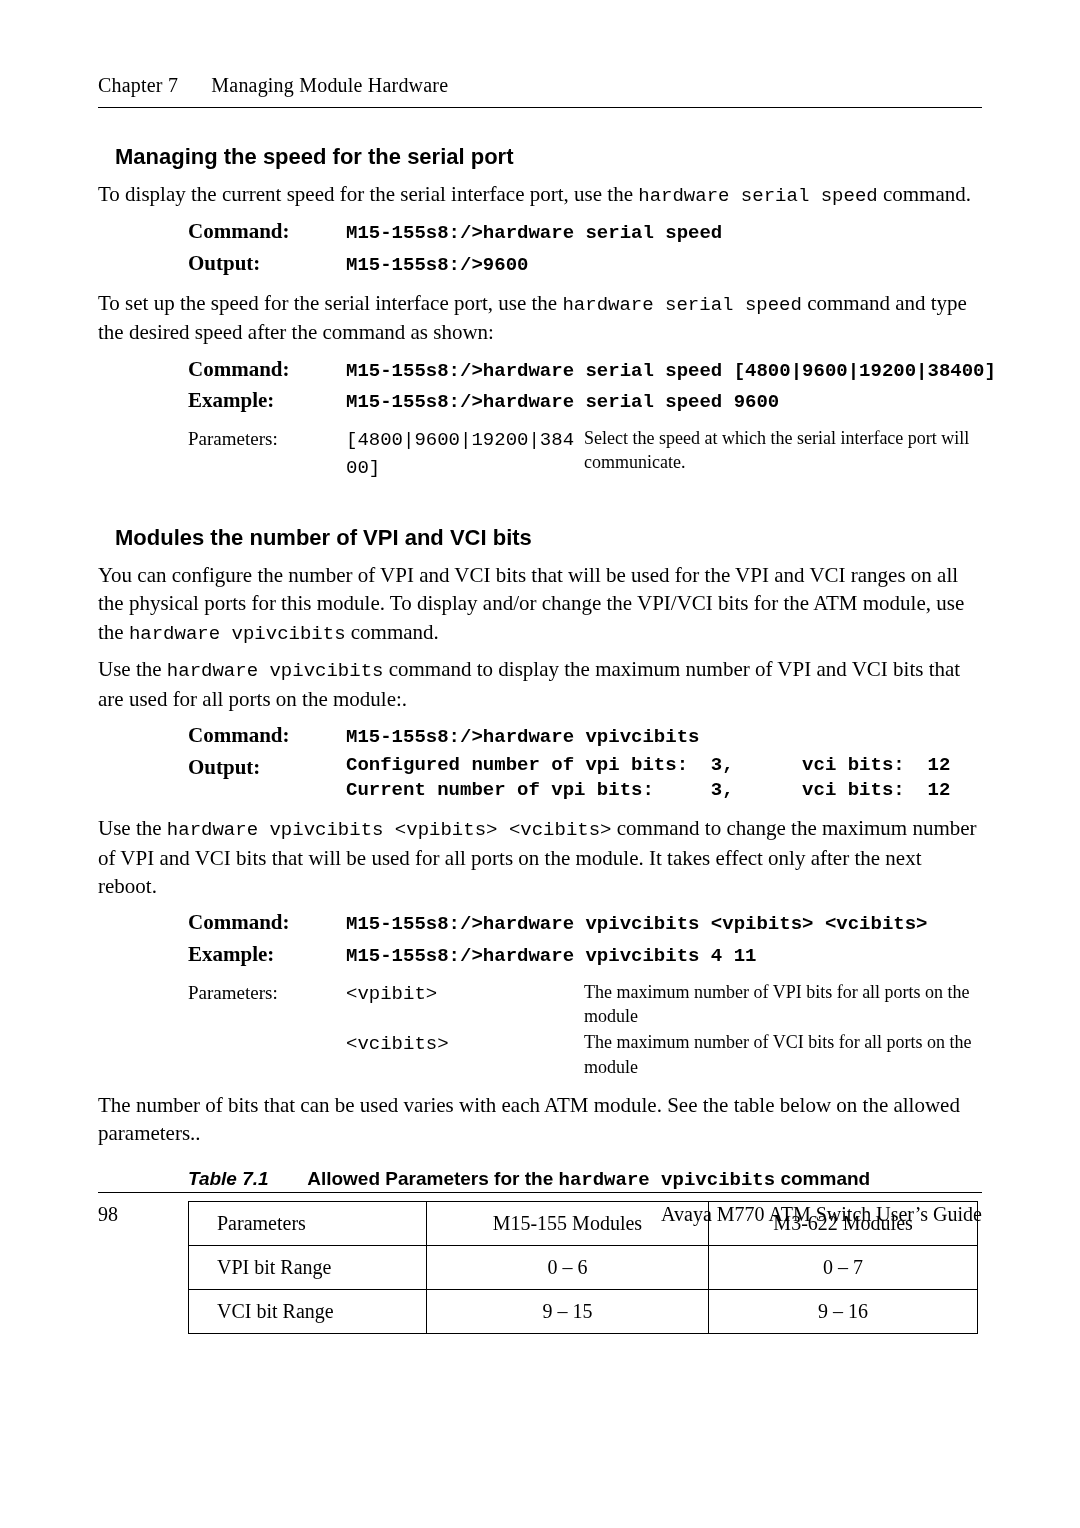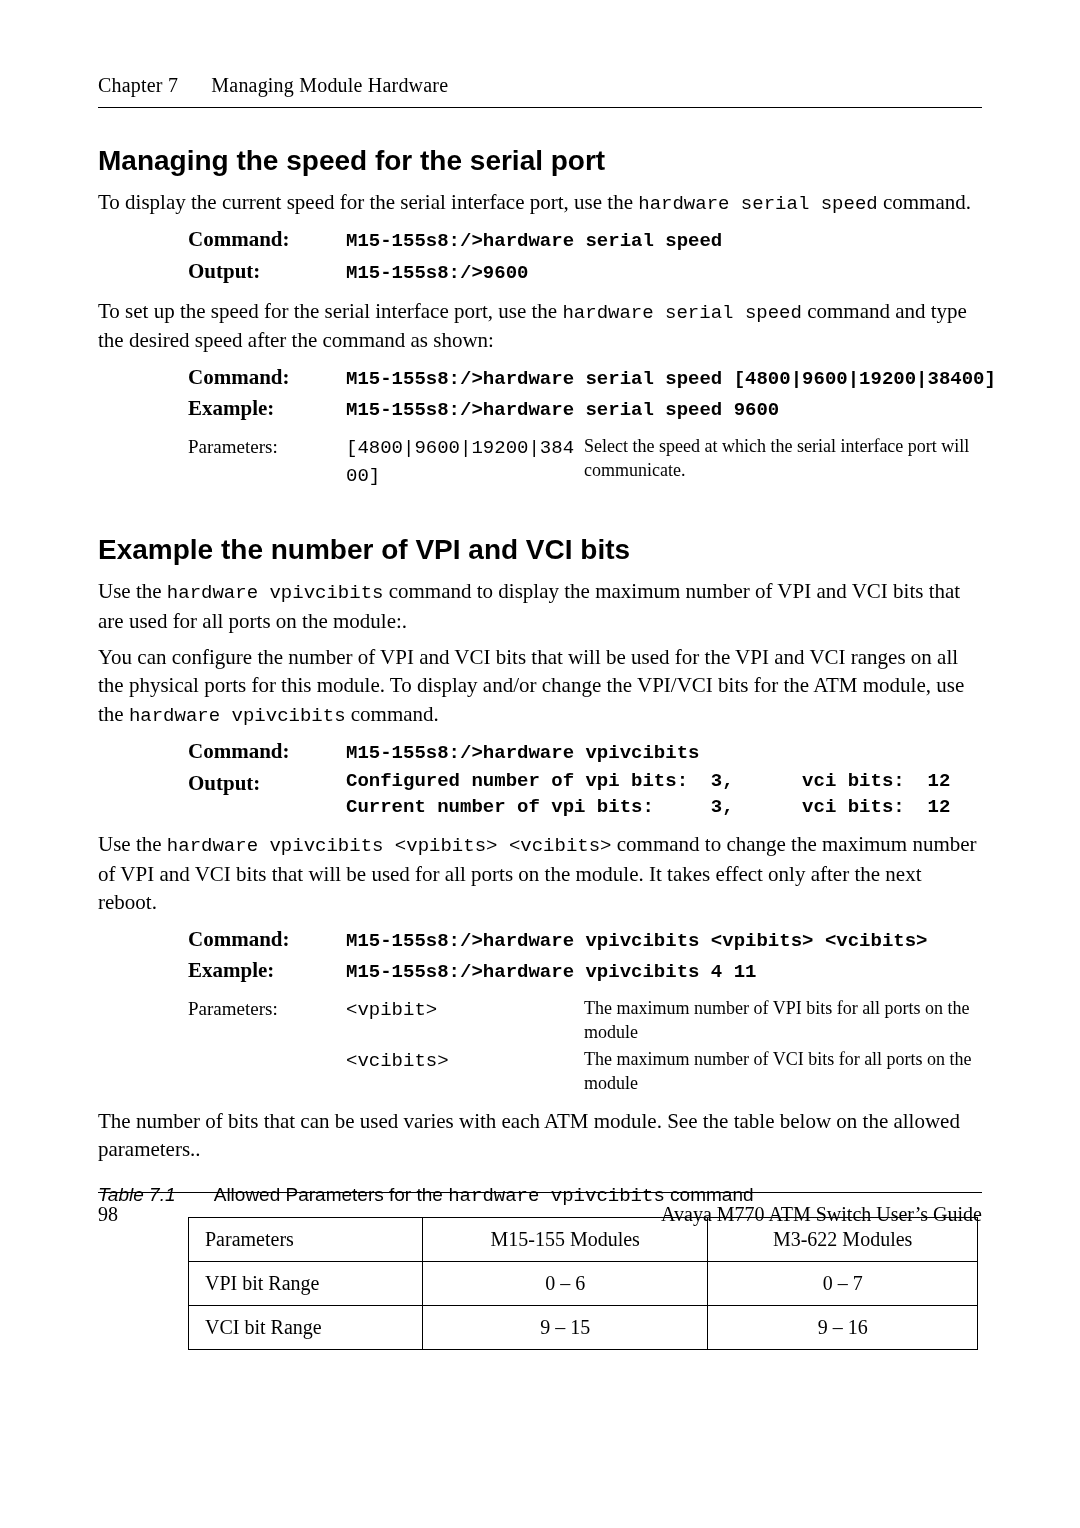--- a/index.html
+++ b/index.html
@@ -28,22 +28,22 @@
   }
   .runhead .chap { display: inline-block; margin-right: 28px; }
   .hr {
     border: 0;
     border-top: 1.5px solid #000;
     margin: 8px 0 34px 0;
   }
   .section-head {
     font-family: Arial, Helvetica, sans-serif;
     font-weight: 700;
-    font-size: 28px;
-    margin: 0 0 8px 0;
+    font-size: 22px;
+    margin: 0 0 8px 17px;
   }
   .indent {
     margin-left: 90px;
     margin-right: 4px;
   }
   .para { margin: 0 0 8px 0; }
   code, .mono {
     font-family: "Courier New", Courier, monospace;
     font-size: 19px;
     letter-spacing: 0;
@@ -67,34 +67,36 @@
     font-size: 19px;
   }
   table.params td { vertical-align: top; padding: 0 8px 2px 0; }
   table.params td.lab { width: 150px; margin-left: 28px; }
   table.params td.arg { width: 230px; }
   .desc { font-size: 18px; }
 
   .caption {
     font-family: Arial, Helvetica, sans-serif;
     font-size: 19px;
+    margin-left: 90px;
     margin-top: 6px;
     margin-bottom: 8px;
+    font-weight: bold;
   }
   .caption .tnum { font-style: italic; margin-right: 34px; }
 
   table.data {
     border-collapse: collapse;
     margin-left: 90px;
     width: 790px;
     font-size: 20px;
   }
   table.data th, table.data td {
     border: 1.5px solid #000;
-    padding: 8px 16px;
+    padding: 8px 28px;
     text-align: left;
   }
   table.data th { font-weight: 400; }
   table.data td.center, table.data th.center { text-align: center; }
 
   .footer {
     position: absolute;
     bottom: 52px;
     left: 98px;
     right: 98px;
@@ -159,28 +161,28 @@
       <td class="lab">Parameters:</td>
       <td class="arg"><code style="white-space:pre;">[4800|9600|19200|384
 00]</code></td>
       <td class="desc">Select the speed at which the serial interface port will communicate.</td>
     </tr>
   </tbody>
     </table>
 
   <div class="gap-lg"></div>
 
-  <div class="section-head">Example the number of VPI and VCI bits</div>
+  <div class="section-head">Modules the number of VPI and VCI bits</div>
+
+  <p class="para indent">
+    <span>You can configure the number of VPI and VCI bits that will be used for the VPI and VCI ranges on all the physical ports for this module. To display and/or change the VPI/VCI bits for the ATM module, use the </span><code>hardware vpivcibits</code><span> command.</span>
+  </p>
 
   <p class="para indent">
     <span>Use the </span><code>hardware vpivcibits</code><span> command to display the maximum number of VPI and VCI bits that are used for all ports on the module:.</span>
-  </p>
-
-  <p class="para indent">
-    <span>You can configure the number of VPI and VCI bits that will be used for the VPI and VCI ranges on all the physical ports for this module. To display and/or change the VPI/VCI bits for the ATM module, use the </span><code>hardware vpivcibits</code><span> command.</span>
   </p>
 
   <table class="cmd">
     <tbody>
         <tr>
       <td class="lab">Command:</td>
       <td><code>M15-155s8:/&gt;hardware vpivcibits</code></td>
     </tr>
     <tr>
       <td class="lab">Output:</td>

